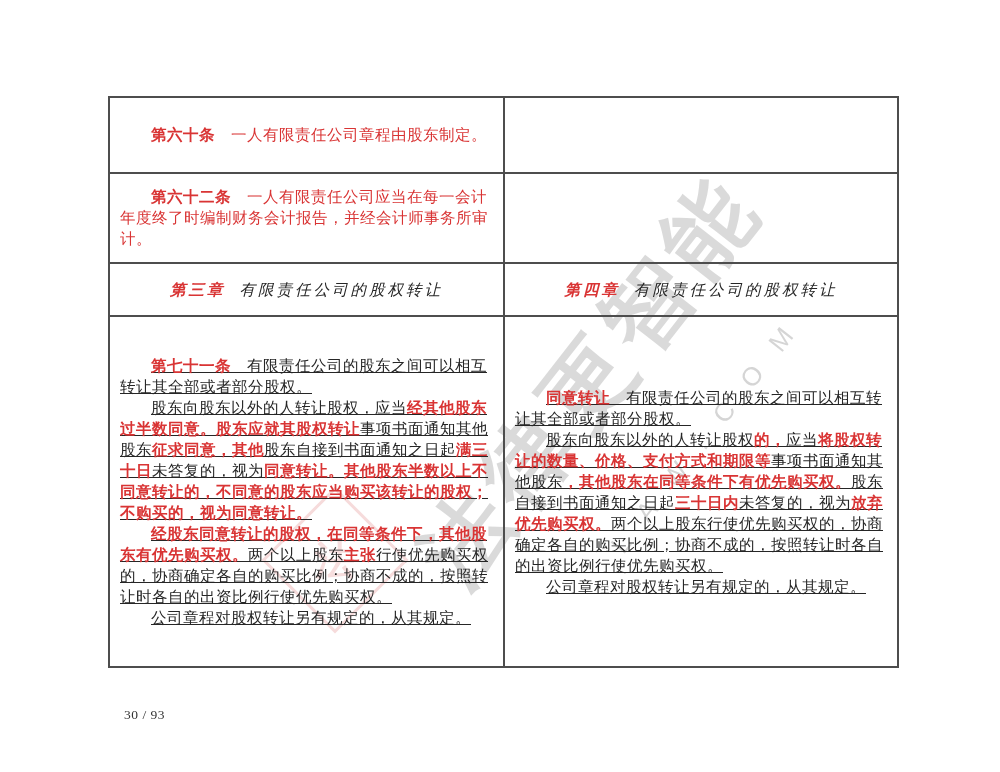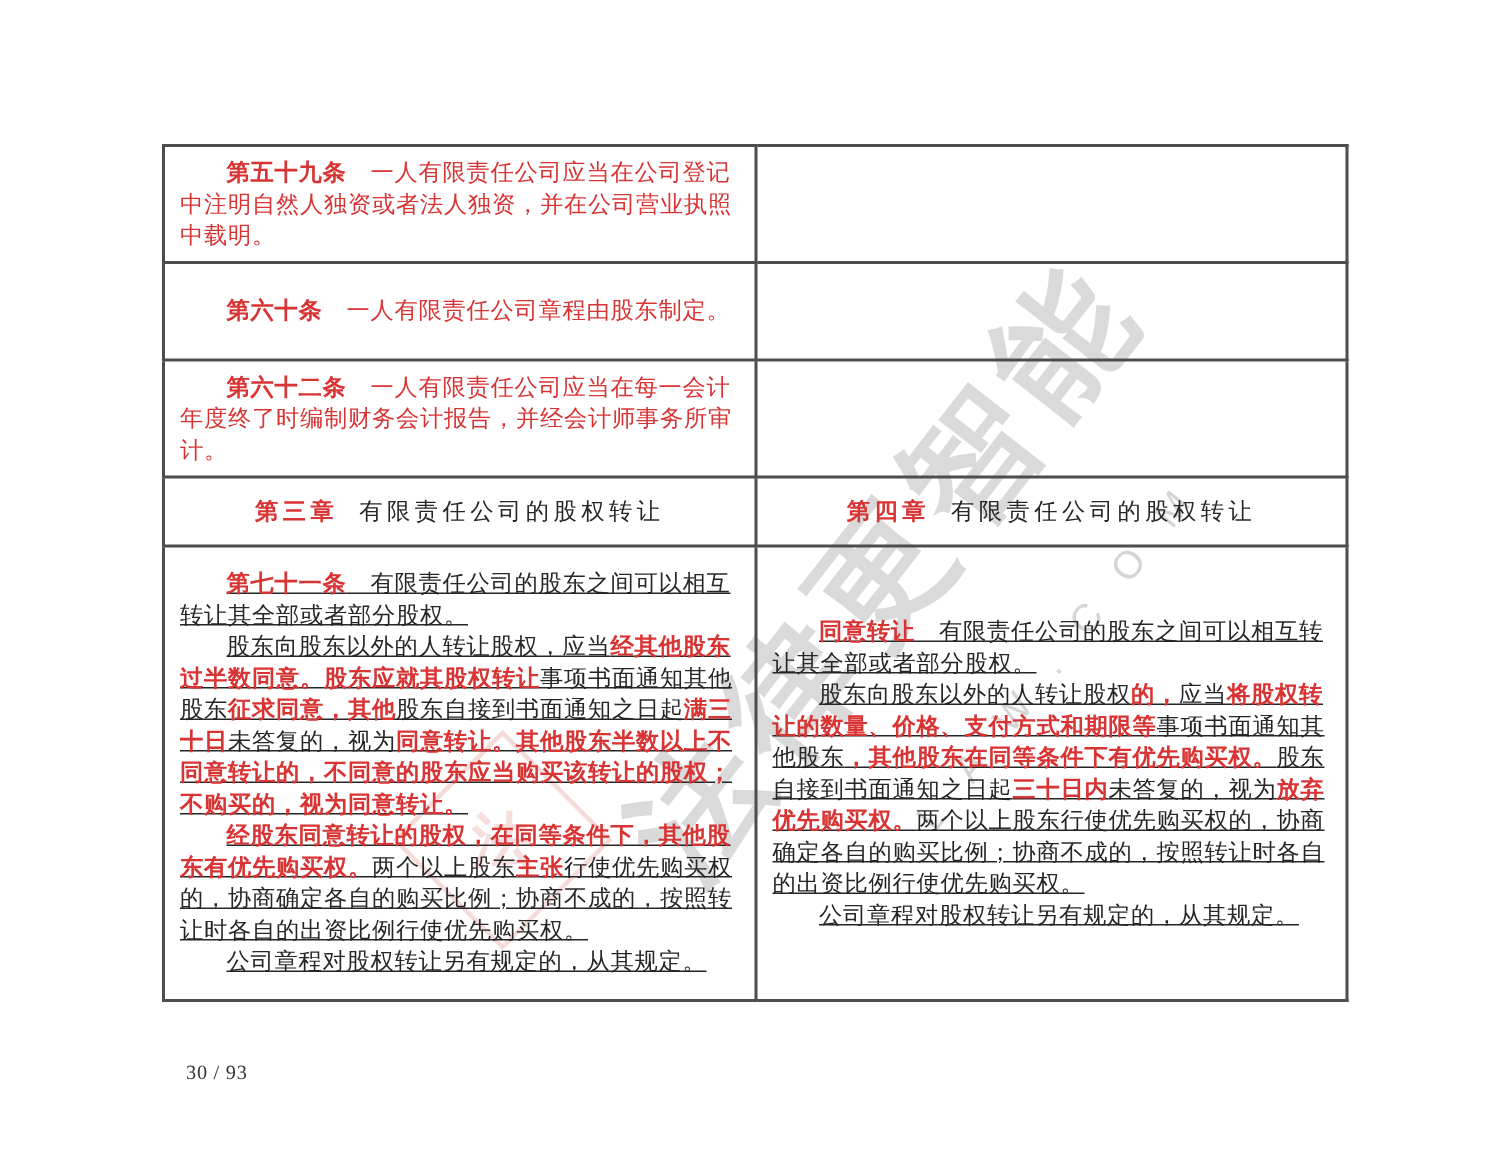--- a/index.html
+++ b/index.html
@@ -40,21 +40,21 @@
     position:absolute; left:108px; top:96px; width:789px; height:572px;
     border-collapse:collapse; table-layout:fixed; z-index:1;
     font-size:15.5px; line-height:21px; letter-spacing:0.5px;
     color:#262626;
   }
   table.cmp td { border:2px solid #4d4d4d; vertical-align:middle;
                  padding:4px 10px; background:transparent; }
   tr.r1 { height:73px; }
   tr.r2 { height:61px; }
   tr.r3 { height:68px; }
-  tr.r4 { height:43px; }
+  tr.r4 { height:43px;font-style:italic; }
   tr.r5 { height:281px;text-decoration:underline; }
   td.cell-top { vertical-align:top; padding-top:8px; }
   p.para { text-indent:2em; margin:0; }
   .red  { color:#d93434; }
   .bold { font-weight:bold; }
   td.chapter { text-align:center; letter-spacing:3px; }
   td.chapter .chap-num { margin-right:14px; }
 
   
   .footer {
@@ -72,26 +72,20 @@
   <div class="wm-seal">
     <span class="wm-seal-inner">法</span>
   </div>
 
   <table class="cmp">
     <colgroup>
         <col style="width:395px">
         <col style="width:394px">
       </colgroup>
     <tbody>
-        <tr class="r1">
-      <td>
-        <p class="para"><span class="red bold">第五十九条</span><span class="red">　一人有限责任公司应当在公司登记中注明自然人独资或者法人独资，并在公司营业执照中载明。</span></p>
-      </td>
-      <td></td>
-    </tr>
     <tr class="r2">
       <td>
         <p class="para"><span class="red bold">第六十条</span><span class="red">　一人有限责任公司章程由股东制定。</span></p>
       </td>
       <td></td>
     </tr>
     <tr class="r3">
       <td>
         <p class="para"><span class="red bold">第六十二条</span><span class="red">　一人有限责任公司应当在每一会计年度终了时编制财务会计报告，并经会计师事务所审计。</span></p>
       </td>

